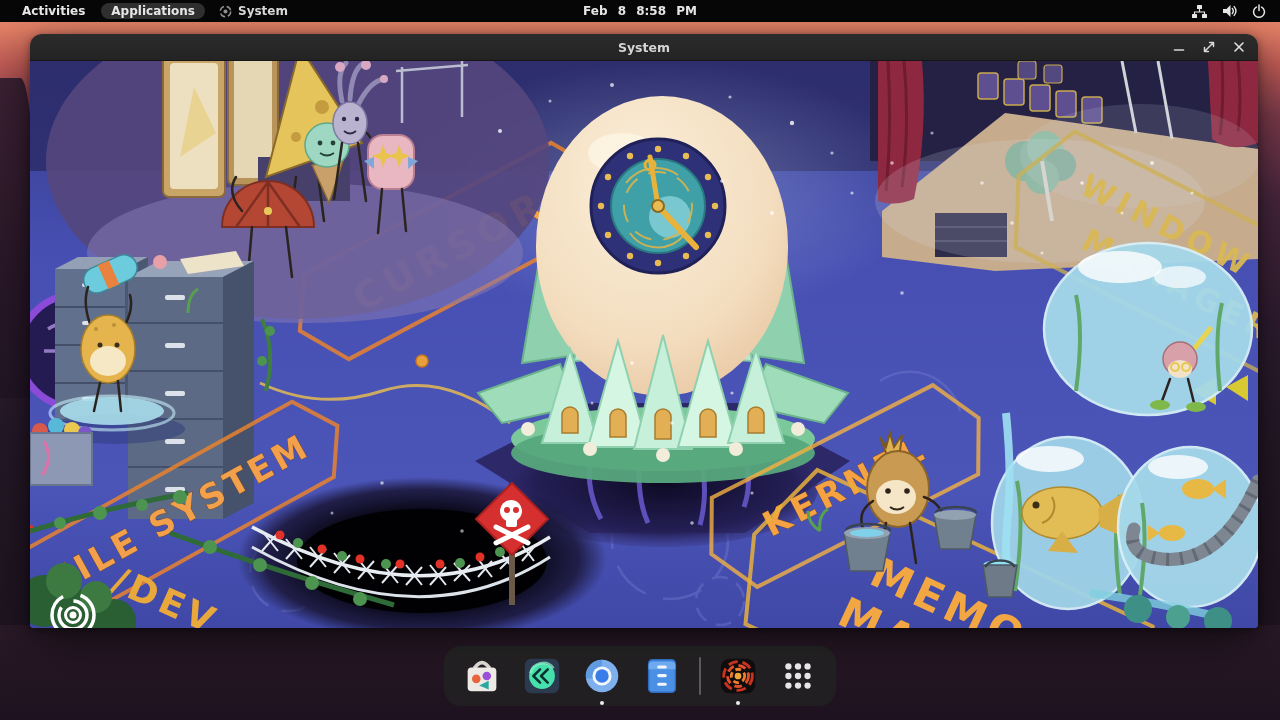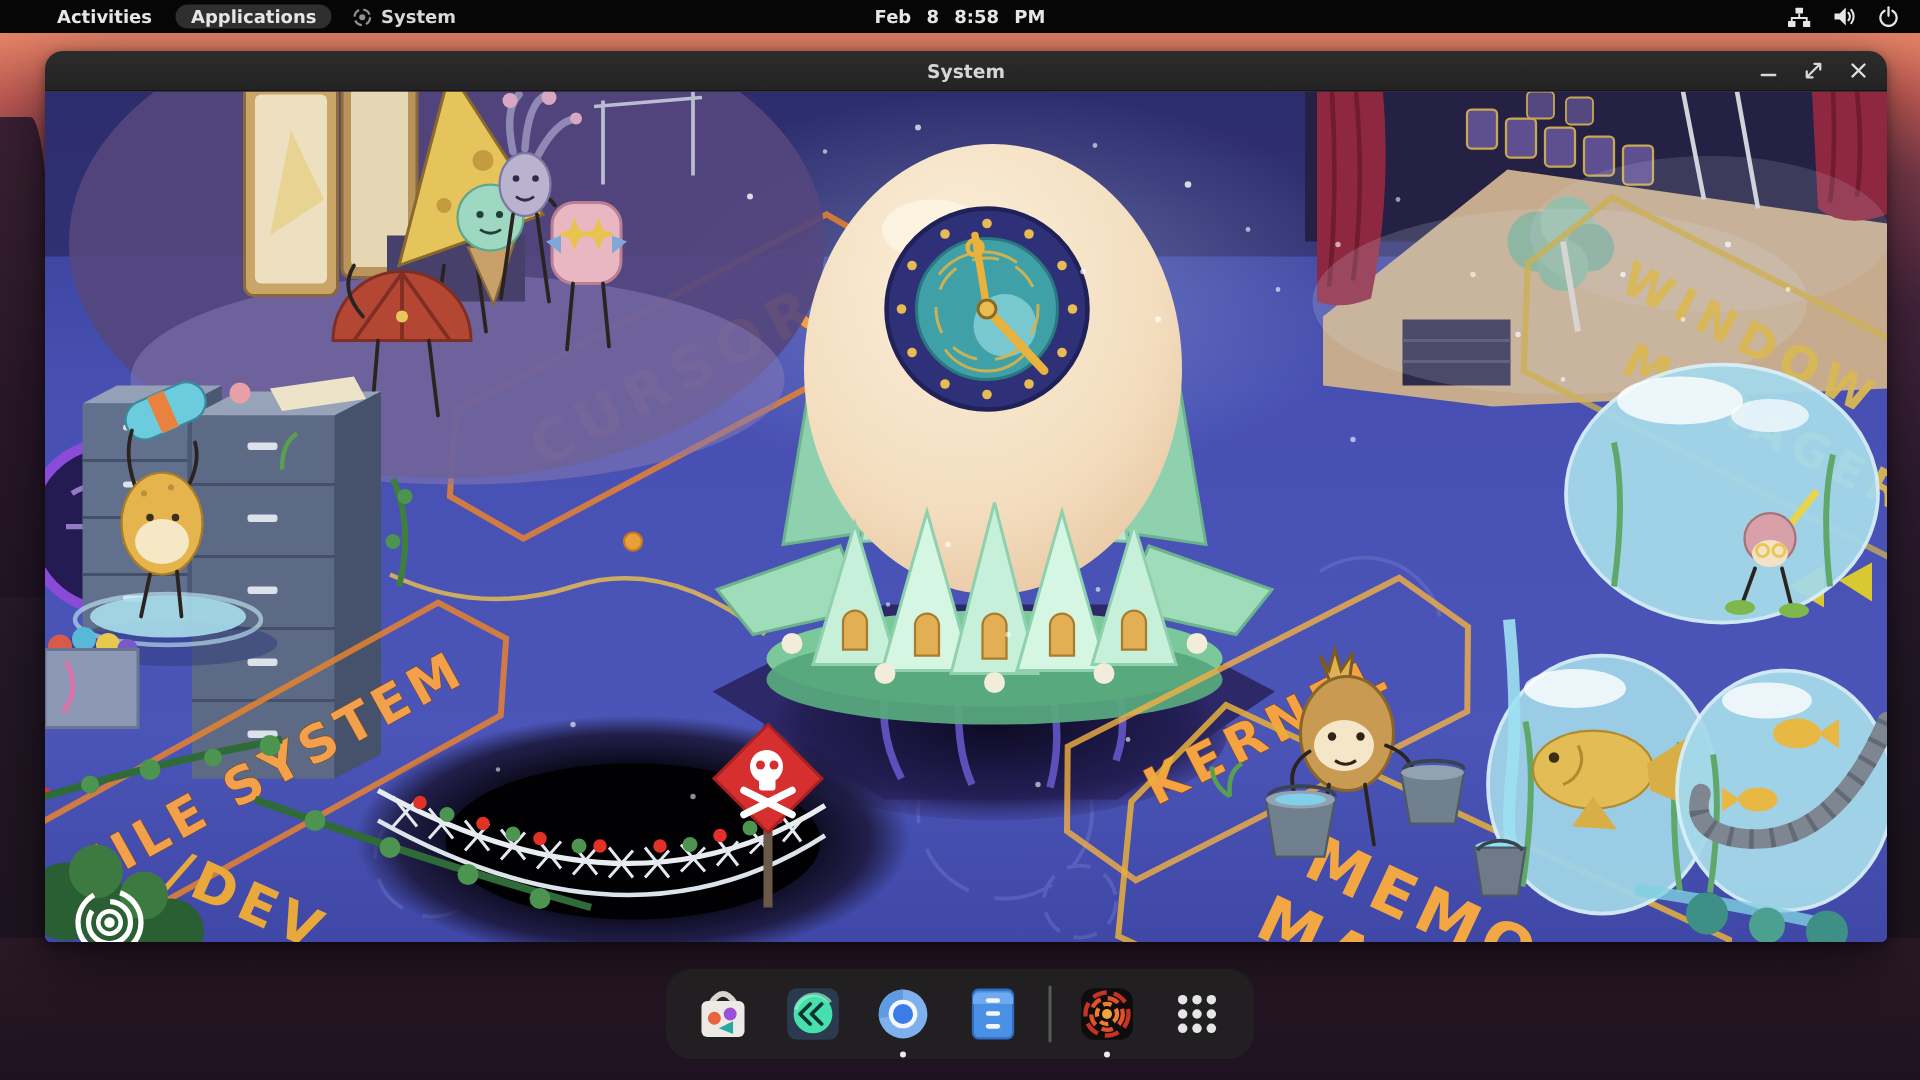--- a/index.html
+++ b/index.html
@@ -12,21 +12,21 @@
   .wallpaper{position:absolute;inset:0;
     background:linear-gradient(180deg,#ED9272 0%,#E07E64 4%,#C05B55 9%,#7E3B4C 16%,#47263E 28%,#2E1C30 45%,#241827 62%,#201522 80%,#1C1320 100%);}
   .wallpaper .mountains{position:absolute;left:0;top:78px;width:34px;height:320px;
     background:linear-gradient(180deg,#3B2134 0%,#2A1829 60%,#221525 100%);
     border-radius:0 40% 0 0;}
   .wallpaper .water{position:absolute;left:0;bottom:0;width:100%;height:95px;
     background:linear-gradient(180deg,#2B1A28 0%,#241623 50%,#1E1220 100%);}
   
   .topbar{position:absolute;top:0;left:0;width:100%;height:22px;background:#060606;
     display:flex;align-items:center;color:#E6E6E6;font-size:12px;font-weight:700;z-index:50;}
-  .tb-left{display:flex;align-items:center;gap:6px;padding-left:28px;}
+  .tb-left{display:flex;align-items:center;gap:6px;padding-left:12px;}
   .tb-item{padding:1px 10px;border-radius:12px;cursor:default;white-space:nowrap;}
   .tb-item.active{background:#2F2F2F;}
   .tb-app{display:flex;align-items:center;gap:6px;padding:1px 8px;color:#D8D8D8;}
   .tb-clock{position:absolute;left:50%;transform:translateX(-50%);word-spacing:6px;}
   .tb-right{margin-left:auto;display:flex;align-items:center;gap:15px;padding-right:14px;}
   .tb-right svg{display:block;}
   
   .window{position:absolute;left:30px;top:34px;width:1228px;height:594px;
     border-radius:12px 12px 4px 4px;overflow:hidden;z-index:10;
     box-shadow:0 14px 46px rgba(0,0,0,.55),0 2px 8px rgba(0,0,0,.4);}

